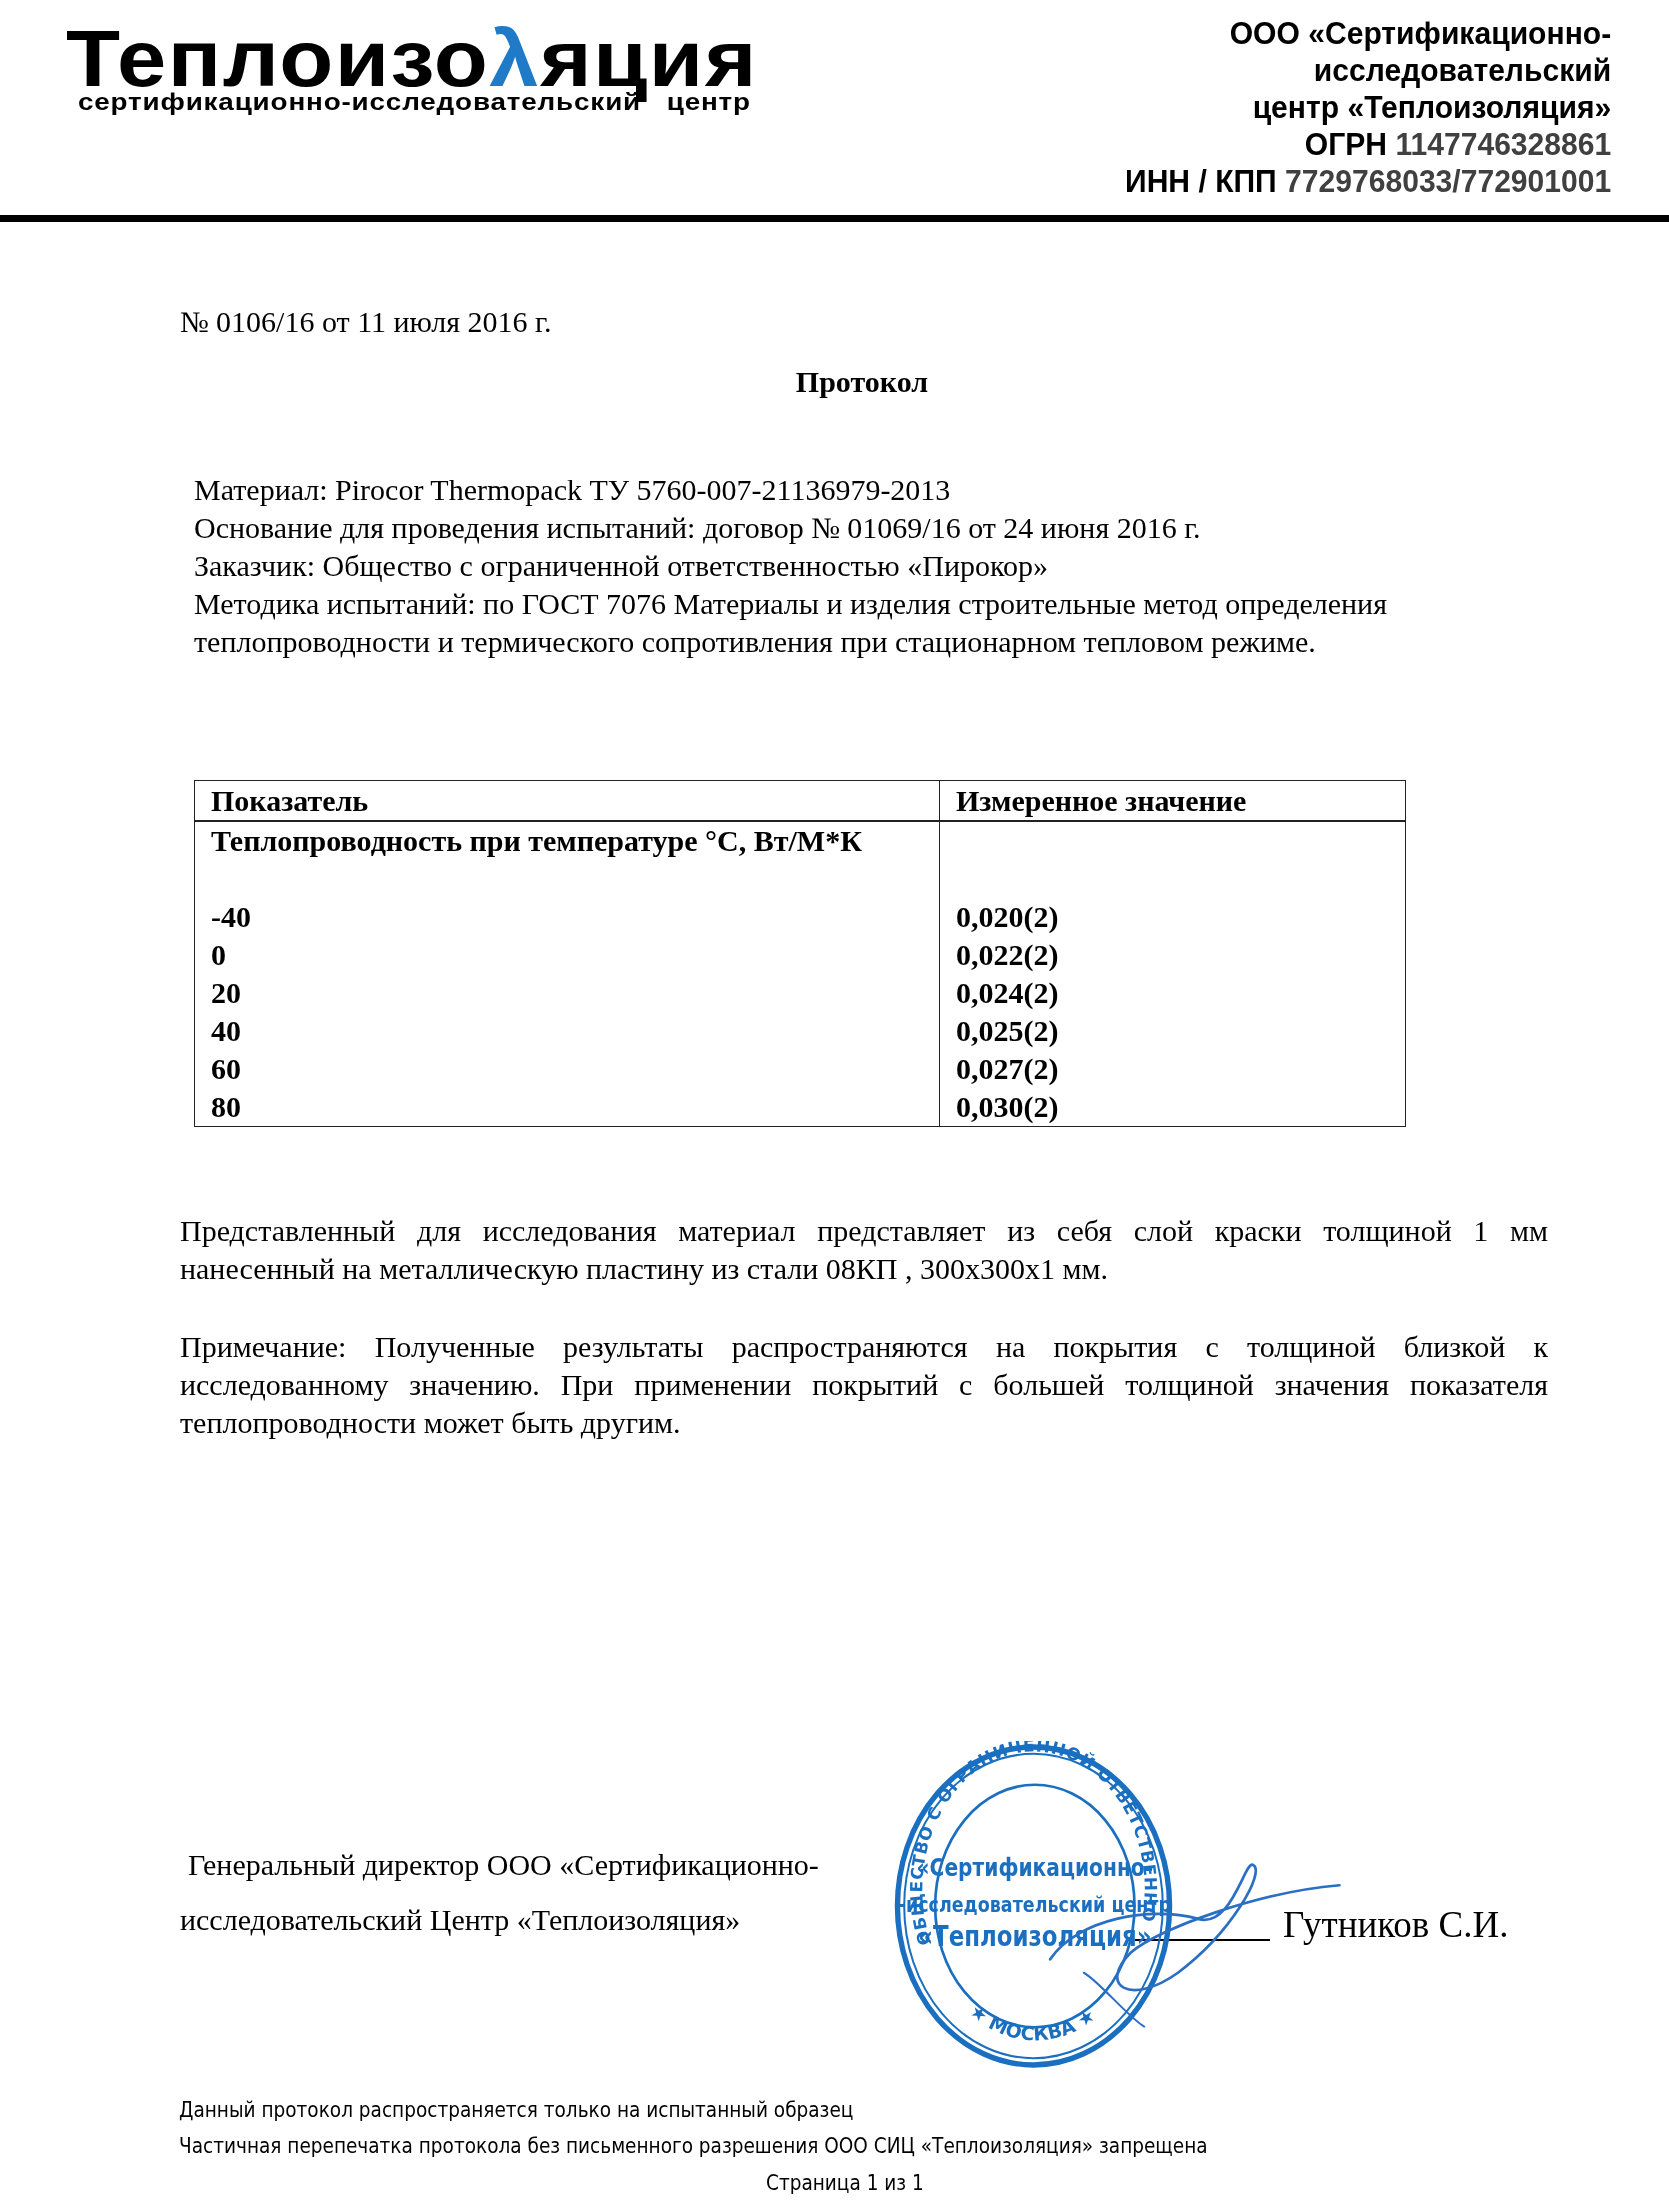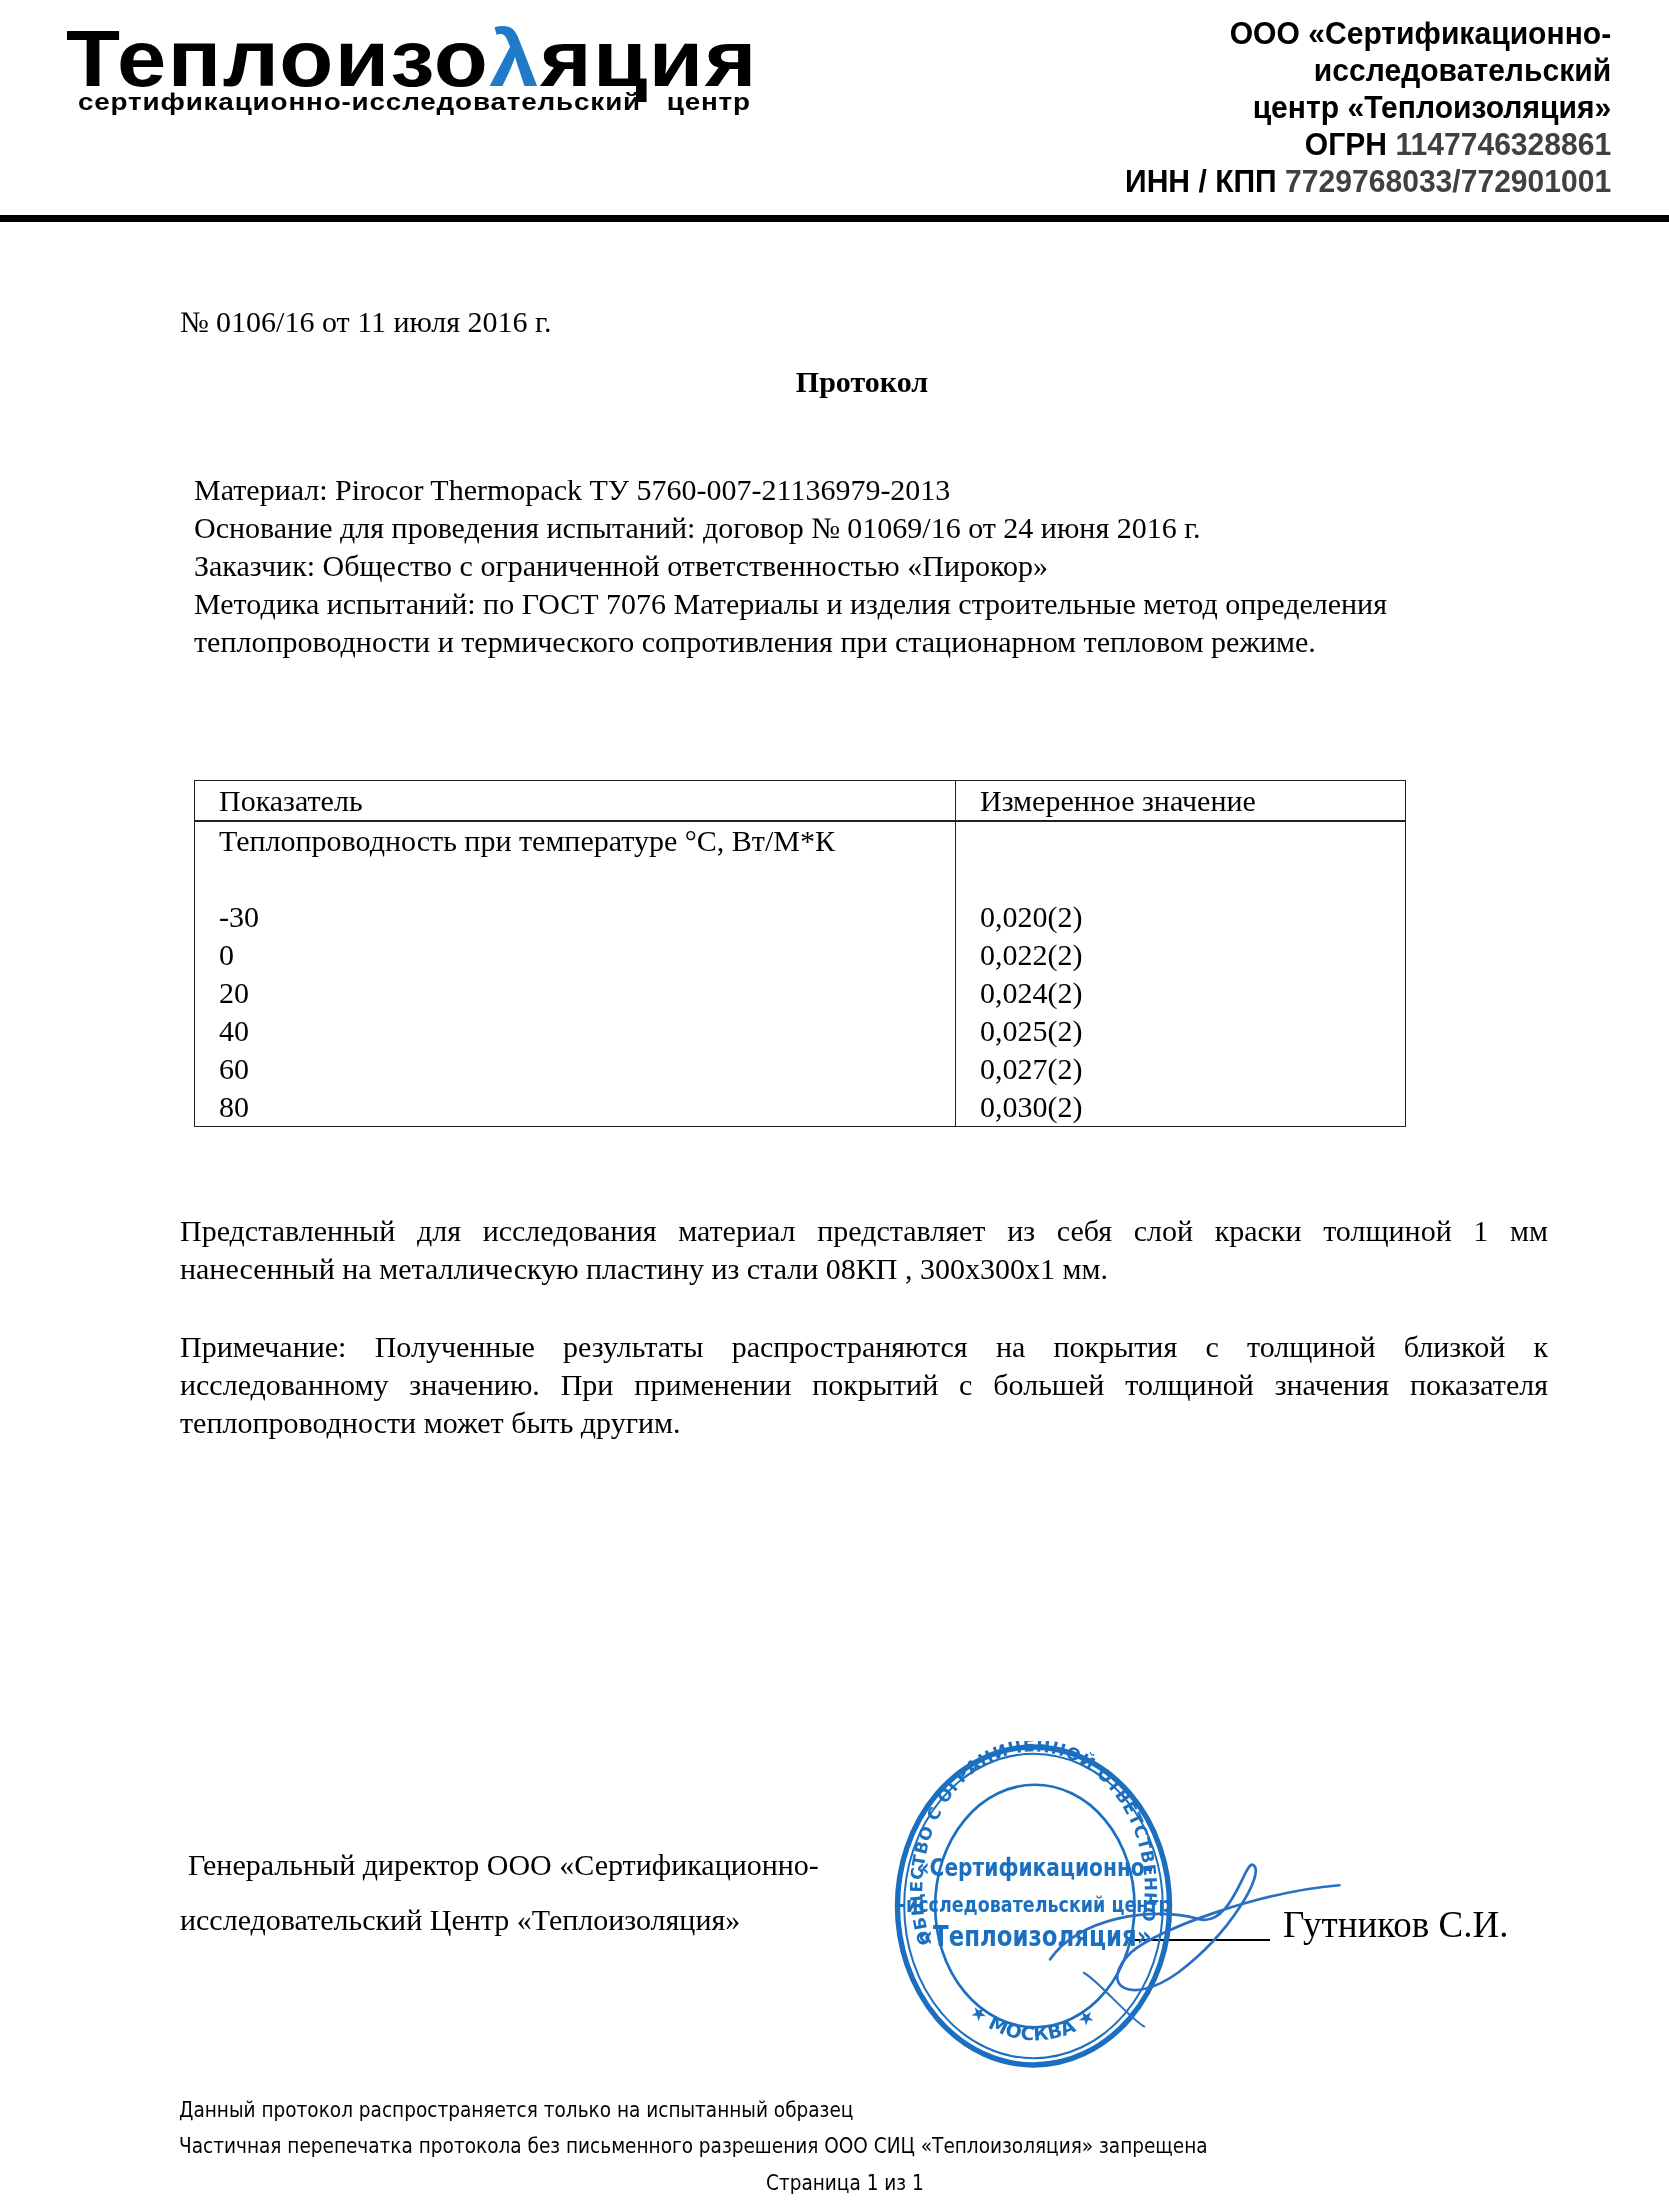--- a/index.html
+++ b/index.html
@@ -21,21 +21,21 @@
 
     
     .line { position: absolute; left: 180px; font-size: 30px; line-height: 38px; white-space: nowrap; }
     #doc-number { top: 303px; text-align: right; }
     #doc-title { position: absolute; left: 0; width: 1724px; text-align: center; top: 365px; font-size: 30px; font-weight: 700; }
     #info { position: absolute; left: 180px; top: 471px; font-size: 30px; line-height: 38px; margin-left: 14px; }
     #info div { white-space: nowrap; }
 
     
     #results-table { position: absolute; left: 194px; top: 780px; width: 1212px; border-collapse: collapse; font-size: 30px; }
-    #results-table td, #results-table th { border: 1.3px solid #222; padding: 0 24px; vertical-align: top; font-weight: 400; text-align: left; }
+    #results-table td, #results-table th { border: 1.3px solid #222; padding: 0 16px; vertical-align: top; font-weight: 700; text-align: left; }
     #results-table th { height: 39px; line-height: 39px; }
     #results-table td { border-top: 2px solid #222; }
     #results-table .col1 { width: 712px; }
     .cell-lines div { height: 38px; line-height: 38px; }
 
     
     .para { position: absolute; left: 180px; width: 1368px; font-size: 30px; line-height: 38px; text-align: justify; }
     #para-material { top: 1212px; }
     #para-note { top: 1328px; text-align-last: left; }
 
@@ -85,21 +85,21 @@
 <table id="results-table" class="serif">
   <tbody>
       <tr>
     <th class="col1">Показатель</th>
     <th>Измеренное значение</th>
   </tr>
   <tr>
     <td class="col1 cell-lines">
       <div>Теплопроводность при температуре °С, Вт/М*К</div>
       <div></div>
-      <div>-30</div>
+      <div>-40</div>
       <div>0</div>
       <div>20</div>
       <div>40</div>
       <div>60</div>
       <div>80</div>
     </td>
     <td class="cell-lines">
       <div></div>
       <div></div>
       <div>0,020(2)</div>

